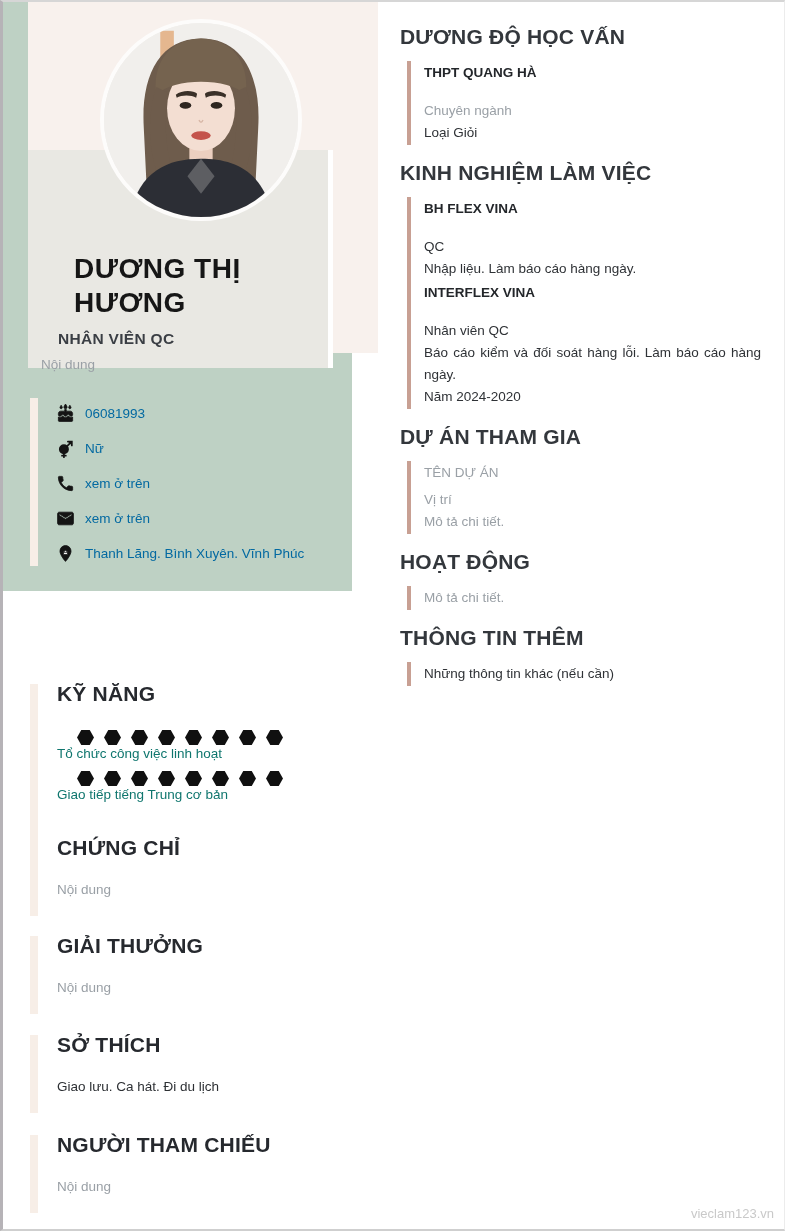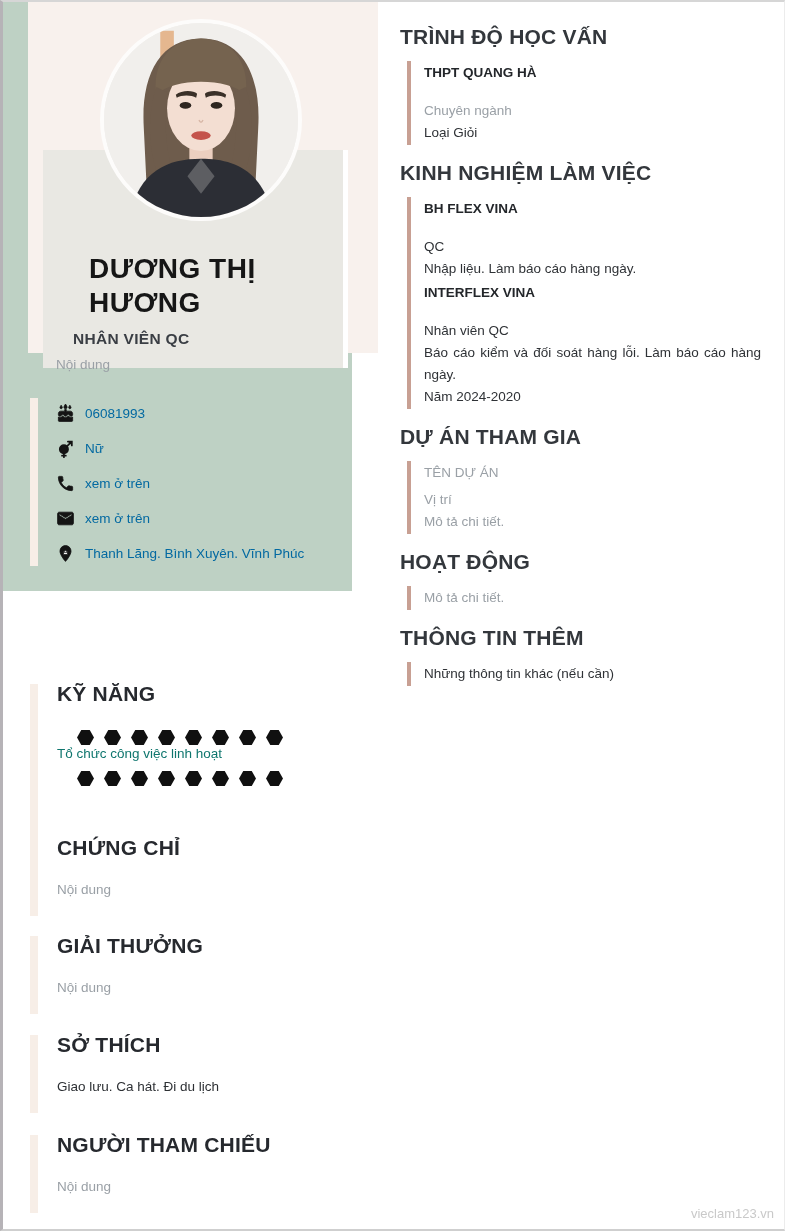--- a/index.html
+++ b/index.html
@@ -13,21 +13,21 @@
     position:relative; width:785px; height:1231px; background:#ffffff;
     border-top:2px solid #d6d6d6; border-left:3px solid #b6b3b7;
     border-bottom:2px solid #cfcfcf; border-right:1px solid #ececec;
     font-family:"Liberation Sans","DejaVu Sans",sans-serif;
     overflow:hidden; color:var(--body);
   }
   
   .green-panel-1{position:absolute;left:0;top:150;width:349px;height:455px;background:var(--green);z-index:1;}
   .green-panel-2{position:absolute;left:0;top:637;width:349px;height:589px;background:var(--green);z-index:1;}
   .pink-block{position:absolute;left:25px;top:0;width:350px;height:351px;background:var(--pink);z-index:2;}
-  .gray-block{position:absolute;left:40px;top:148px;width:305px;height:218px;background:var(--grayblock);
+  .gray-block{position:absolute;left:25px;top:148px;width:305px;height:218px;background:var(--grayblock);
     border-right:5px solid #ffffff;z-index:3;padding-top:102px;}
   .avatar{position:absolute;left:97px;top:17px;width:202px;height:202px;border-radius:50%;
     border:4px solid #fdfcfb;overflow:hidden;z-index:4;background:#f1efec;}
   .avatar svg{display:block;width:100%;height:100%;}
   .name{font-size:28px;font-weight:700;color:var(--name);padding-left:46px;letter-spacing:.5px;line-height:34px;}
   .job-title{margin-top:10px;padding-left:30px;font-size:15.5px;font-weight:700;color:#3a3e44;letter-spacing:.3px;}
   .summary{margin-top:9px;padding-left:13px;font-size:13.5px;color:var(--muted);}
   
   .contact{position:absolute;left:27px;top:394px;width:310px;z-index:4;}
   .contact .cream-bar{position:absolute;left:0;top:2px;width:8px;height:168px;background:var(--cream);}
@@ -173,20 +173,21 @@
     <div class="dots">
         <span class="dot"></span>
         <span class="dot"></span>
         <span class="dot"></span>
         <span class="dot"></span>
         <span class="dot"></span>
         <span class="dot"></span>
         <span class="dot"></span>
         <span class="dot"></span>
       </div>
+    <div class="skill-label">Giao tiếp tiếng Trung cơ bản</div>
   </div>
 
   <div class="lsection" style="top:833px">
     <div class="cream-bar bar-std"></div>
     <div class="lheading">CHỨNG CHỈ</div>
     <div class="lcontent placeholder">Nội dung</div>
   </div>
 
   <div class="lsection" style="top:931px">
     <div class="cream-bar bar-std"></div>
@@ -201,21 +202,21 @@
   </div>
 
   <div class="lsection" style="top:1130px">
     <div class="cream-bar bar-std"></div>
     <div class="lheading">NGƯỜI THAM CHIẾU</div>
     <div class="lcontent placeholder">Nội dung</div>
   </div>
 
   <div class="right-col">
 
-    <div class="rheading">TRÌNH ĐỘ HỌC VẤN</div>
+    <div class="rheading">DƯƠNG ĐỘ HỌC VẤN</div>
     <div class="rblock">
       <div class="rline bold">THPT QUANG HÀ</div>
       <div class="rline gray">Chuyên ngành</div>
       <div class="rline">Loại Giỏi</div>
     </div>
 
     <div class="rheading spaced">KINH NGHIỆM LÀM VIỆC</div>
     <div class="rblock">
       <div class="entry">
         <div class="rline bold">BH FLEX VINA</div>

